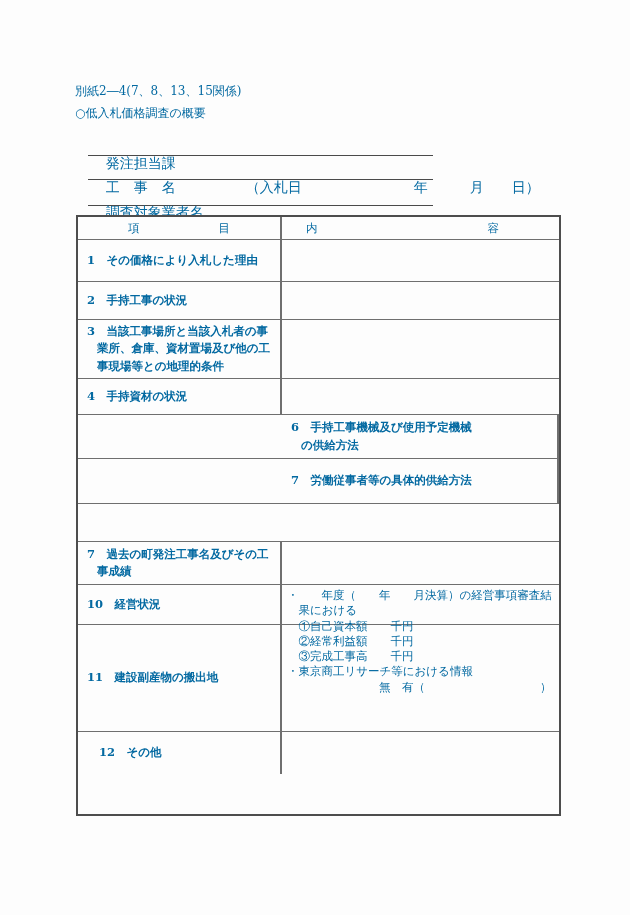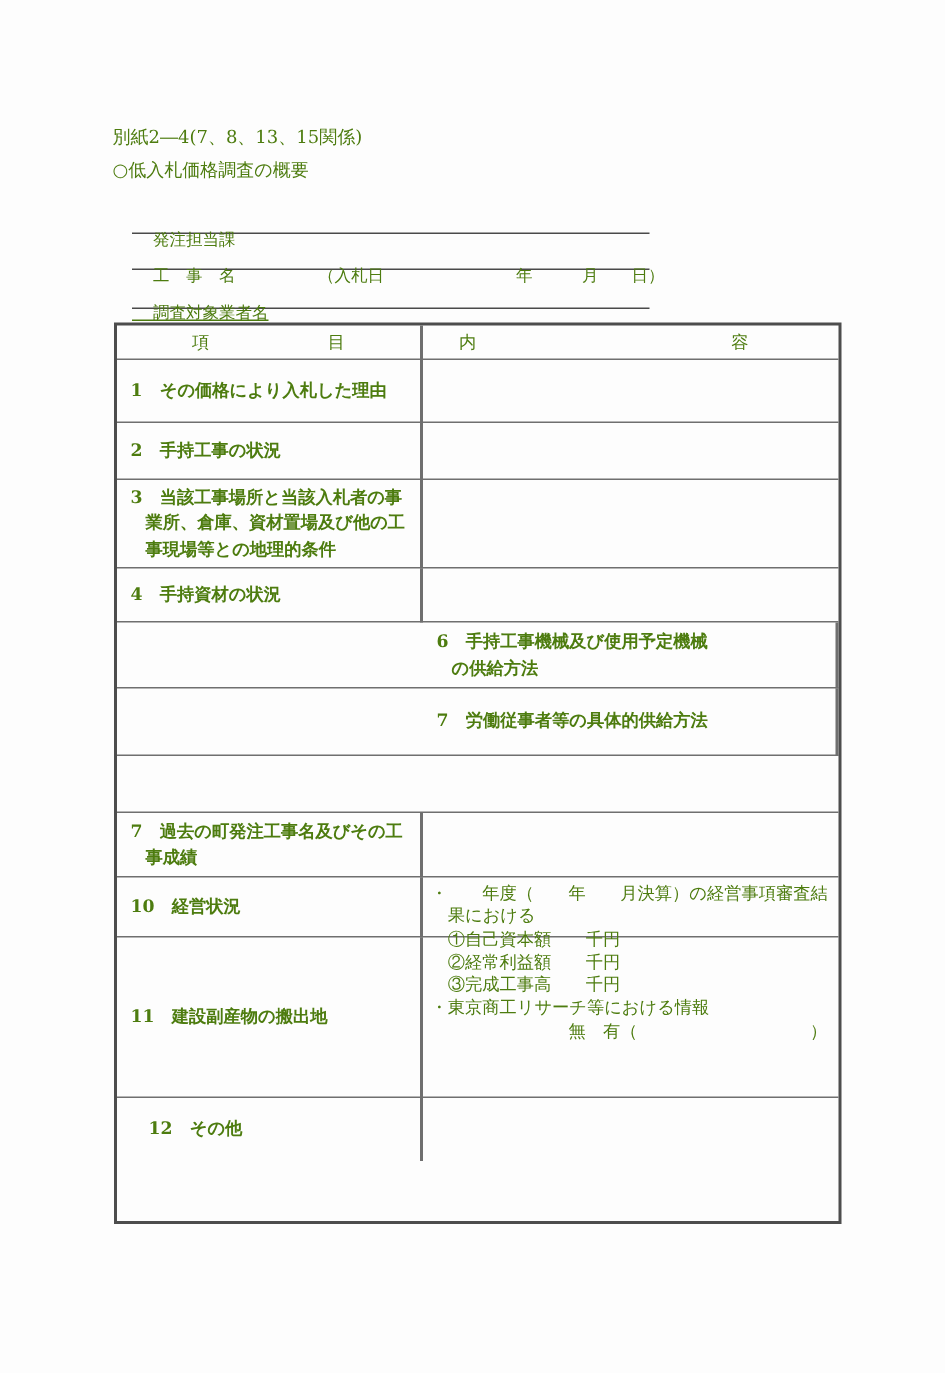--- a/index.html
+++ b/index.html
@@ -1,26 +1,26 @@
 <!DOCTYPE html>
 <html><head>
 <meta charset="utf-8">
 <style>
   html,body { margin:0; padding:0; background:#fdfdfd; }
   .page {
     position:relative; width:630px; height:915px; background:#fdfdfd;
     font-family:"DejaVu Serif","Liberation Serif",serif;
-    color:#4d7c0f; overflow:hidden;
+    color:#0369a1; overflow:hidden;
   }
   .doc-ref   { position:absolute; left:75px; top:83px;  font-size:12px; white-space:pre; }
   .doc-title { position:absolute; left:75px; top:105px; font-size:12px; white-space:pre; }
 
   .field {
     position:absolute; left:88px; width:345px; height:16px;
-    border-bottom:1px solid #4a4a4a; font-size:11px; white-space:pre;
+    border-bottom:1px solid #4a4a4a; font-size:14px; white-space:pre;
   }
   .f1 { top:139px; }
   .f2 { top:163px; }
   .f3 { top:188px; height:17px;text-decoration:underline; }
 
   .tbl {
     position:absolute; left:76px; top:215px;
     display:grid;
     grid-template-columns:204px 277px;
     grid-template-rows:23px 42px 38px 59px 36px 44px 45px 38px 43px 40px 107px 42px 40px;

